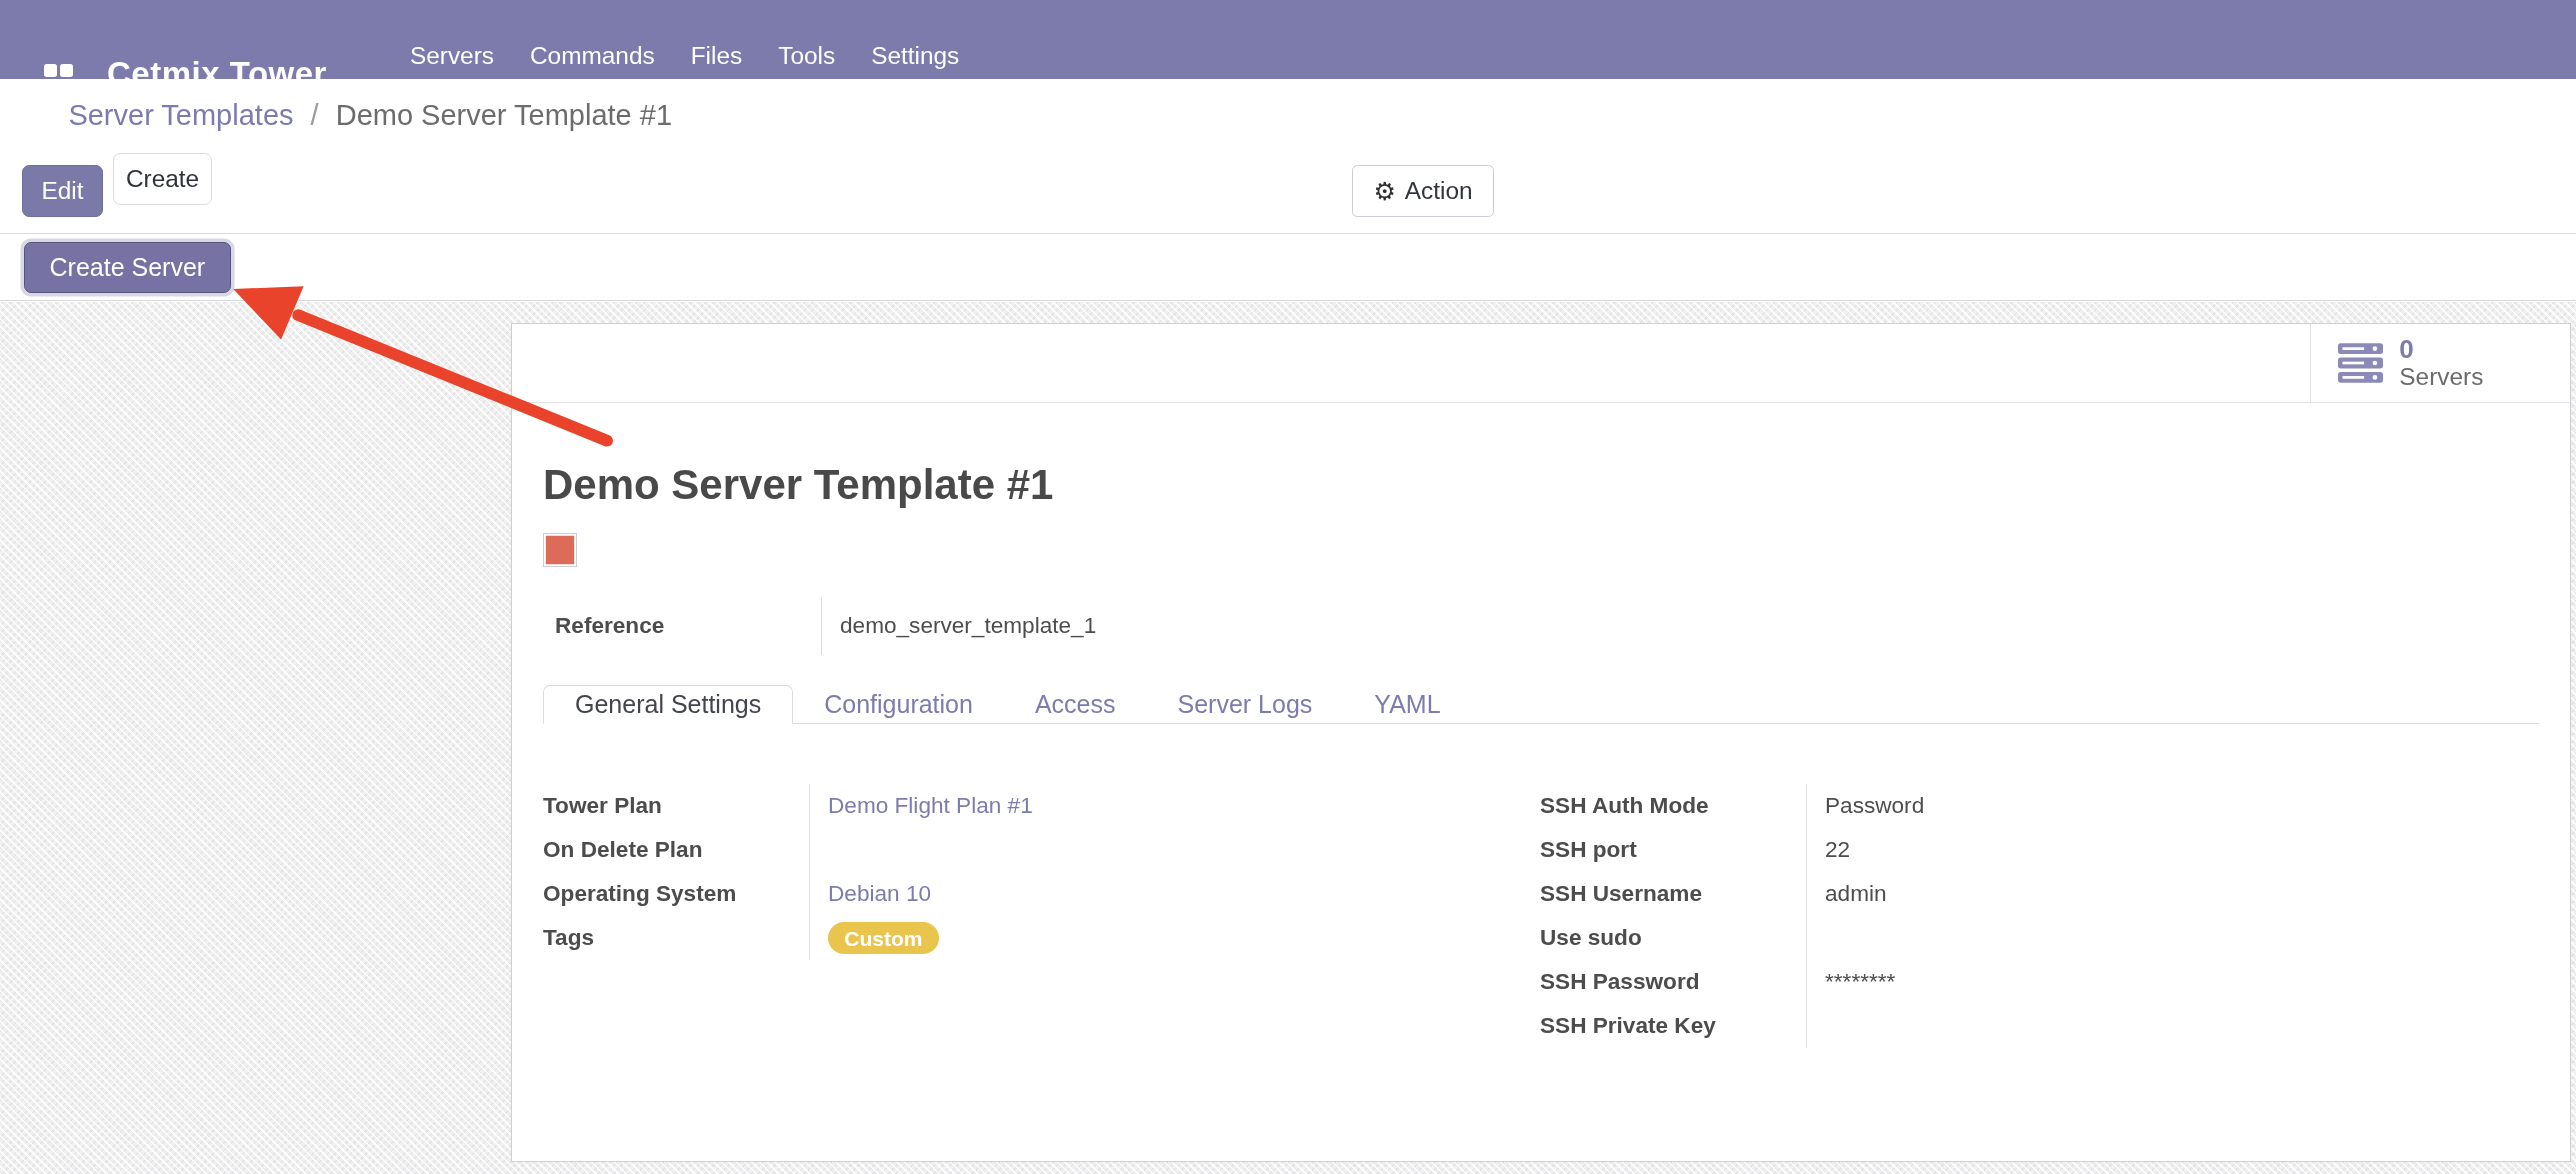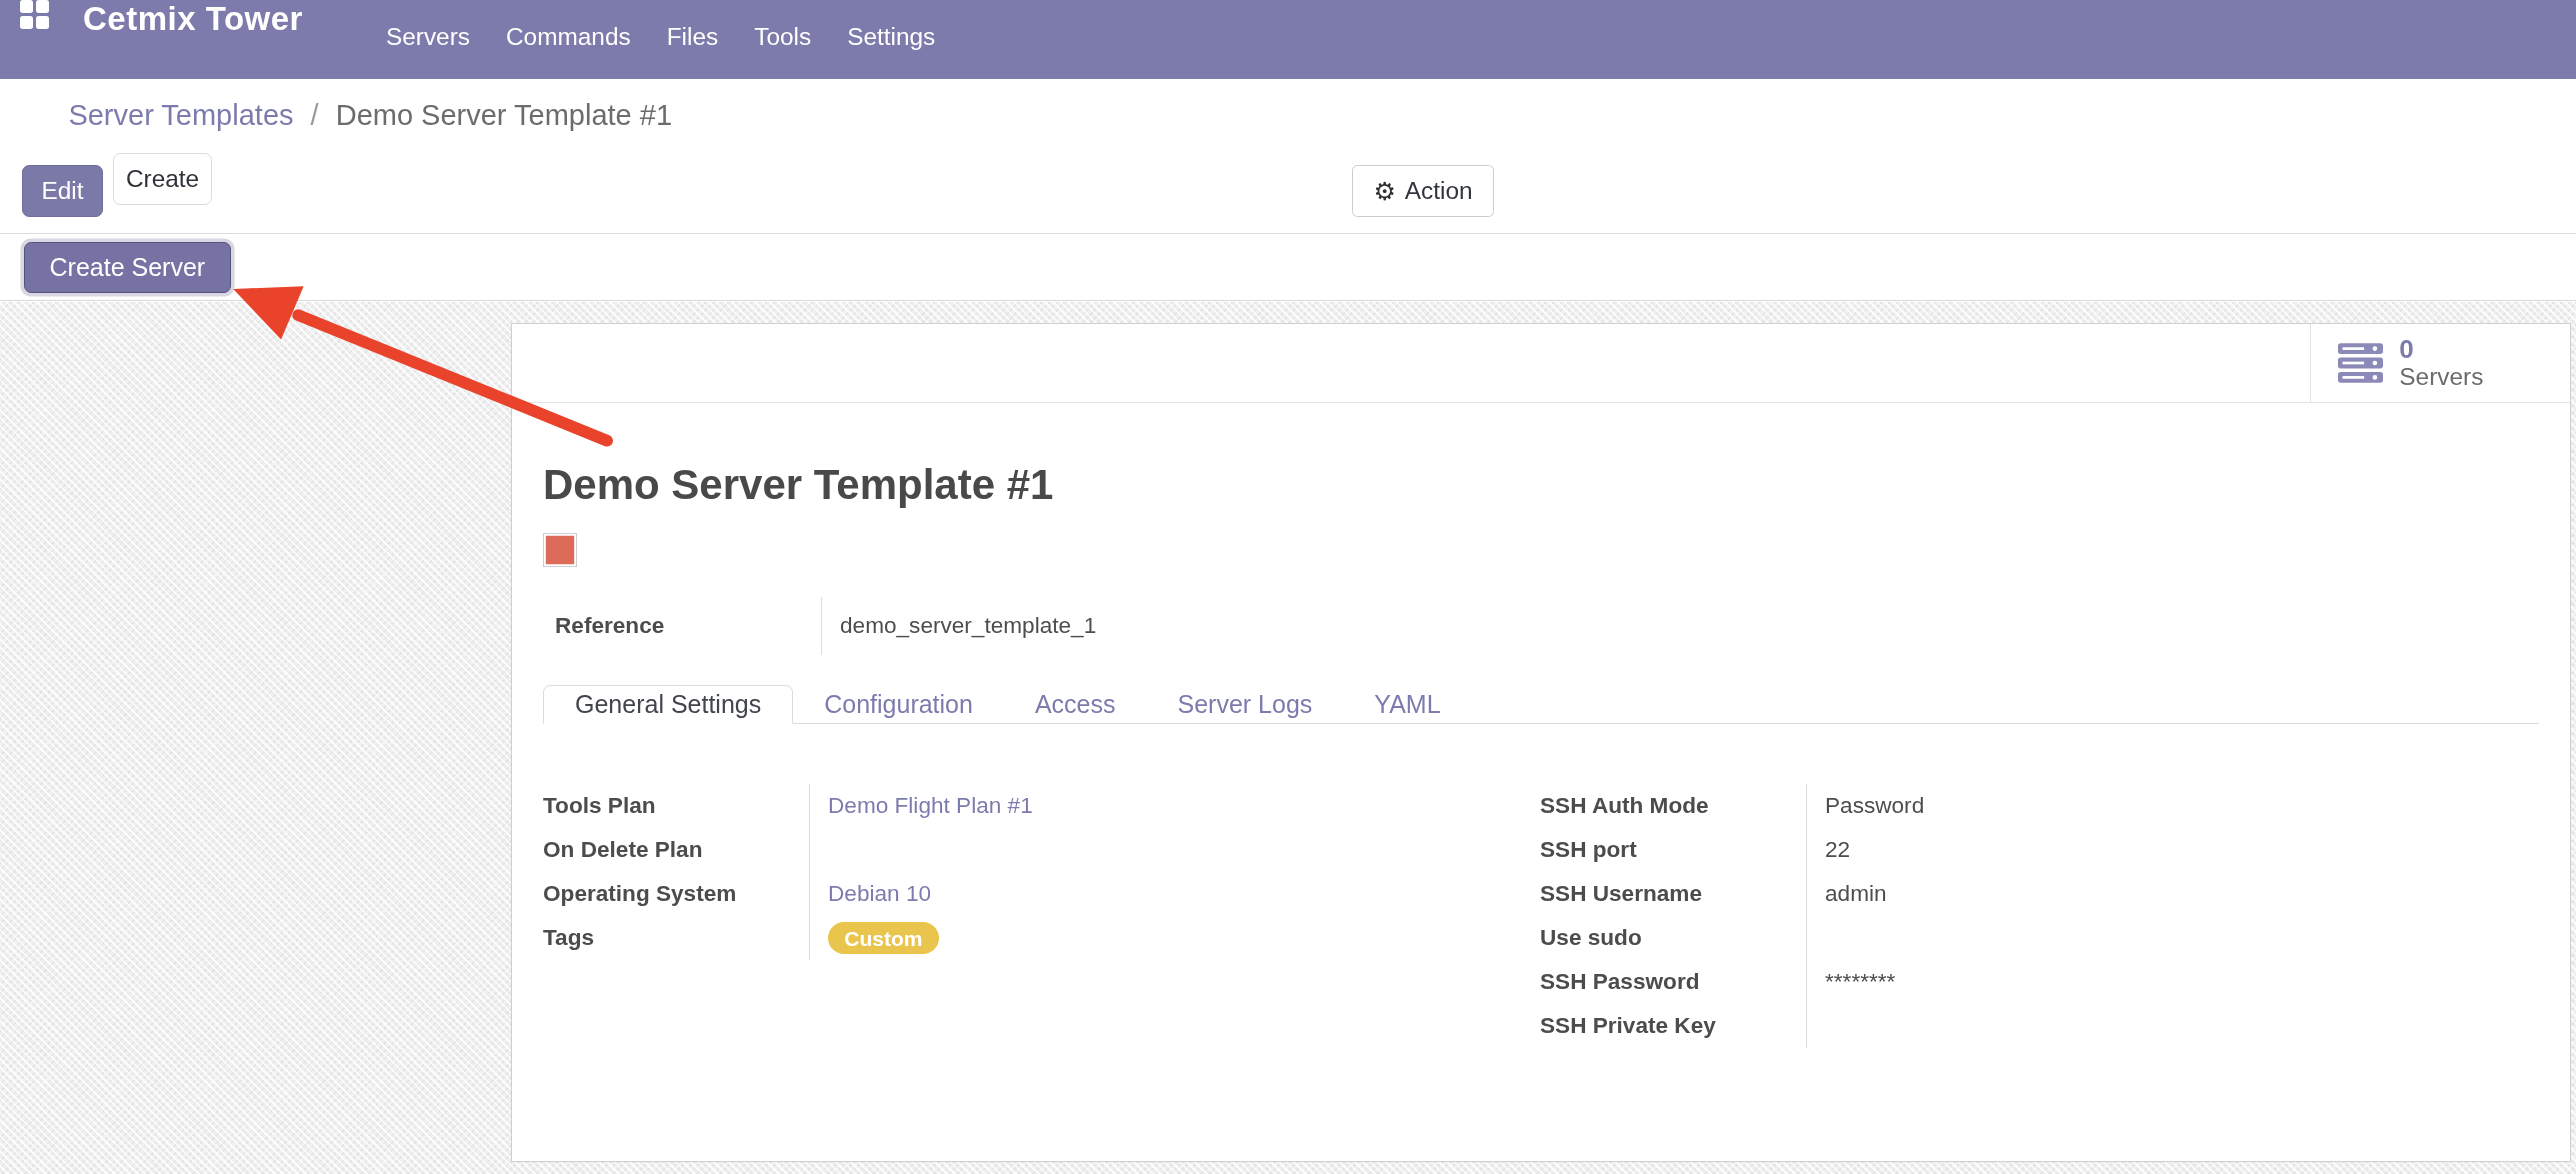--- a/index.html
+++ b/index.html
@@ -2,21 +2,21 @@
 <html style="--navbar: #7c7bab; --link: #7c7bad; --tag: #eac54d; --swatch: #dc6b59; --arrow: #e9432b;font-size:14.5px"><head>
 <meta charset="utf-8">
 <style>
   * { margin:0; padding:0; box-sizing:border-box; }
   html,body { width:2576px; height:1174px; overflow:hidden; }
   body { font-family:"Liberation Sans", sans-serif; background:#fff; position:relative; color:#4c4c4c; }
 
   
   .navbar { position:absolute; top:0; left:0; width:2576px; height:97px;
             background:var(--navbar,#7c7bab); border-bottom:4.5px solid #565580;
-            display:flex; align-items:flex-start; }
+            display:flex; align-items:flex-end;padding-left:24px; }
   .apps-icon { margin-left:20px; width:29px; height:29px; display:grid;
                grid-template-columns:12.6px 12.6px; grid-template-rows:12.6px 12.6px; gap:3.6px; cursor:pointer; }
   .apps-icon span { background:#fff; border-radius:2.7px; }
   .brand { color:#fff; font-size:33px; font-weight:bold; margin-left:34px; letter-spacing:0.5px; cursor:pointer; }
   .nav-menu { display:flex; margin-left:65px; }
   .nav-item { color:#fff; font-size:24.4px; padding:0 18px; line-height:74px; cursor:pointer; }
 
   
   .topzone { position:absolute; top:79px; left:0; width:2576px; height:222px;
              background:#fff; border-bottom:0.9px solid #d8d8d8; }
@@ -156,21 +156,21 @@
       <div class="tabbar">
           <div class="tab active">General Settings</div>
           <div class="tab">Configuration</div>
           <div class="tab">Access</div>
           <div class="tab">Server Logs</div>
           <div class="tab">YAML</div>
         </div>
       <div class="content-grid">
         <div class="fgroup">
             <div class="frow">
-              <div class="flabel">Tools Plan</div>
+              <div class="flabel">Tower Plan</div>
               <div class="fval">
                 <span class="link">Demo Flight Plan #1</span>
               </div>
             </div>
             <div class="frow">
               <div class="flabel">On Delete Plan</div>
               <div class="fval"></div>
             </div>
             <div class="frow">
               <div class="flabel">Operating System</div>

